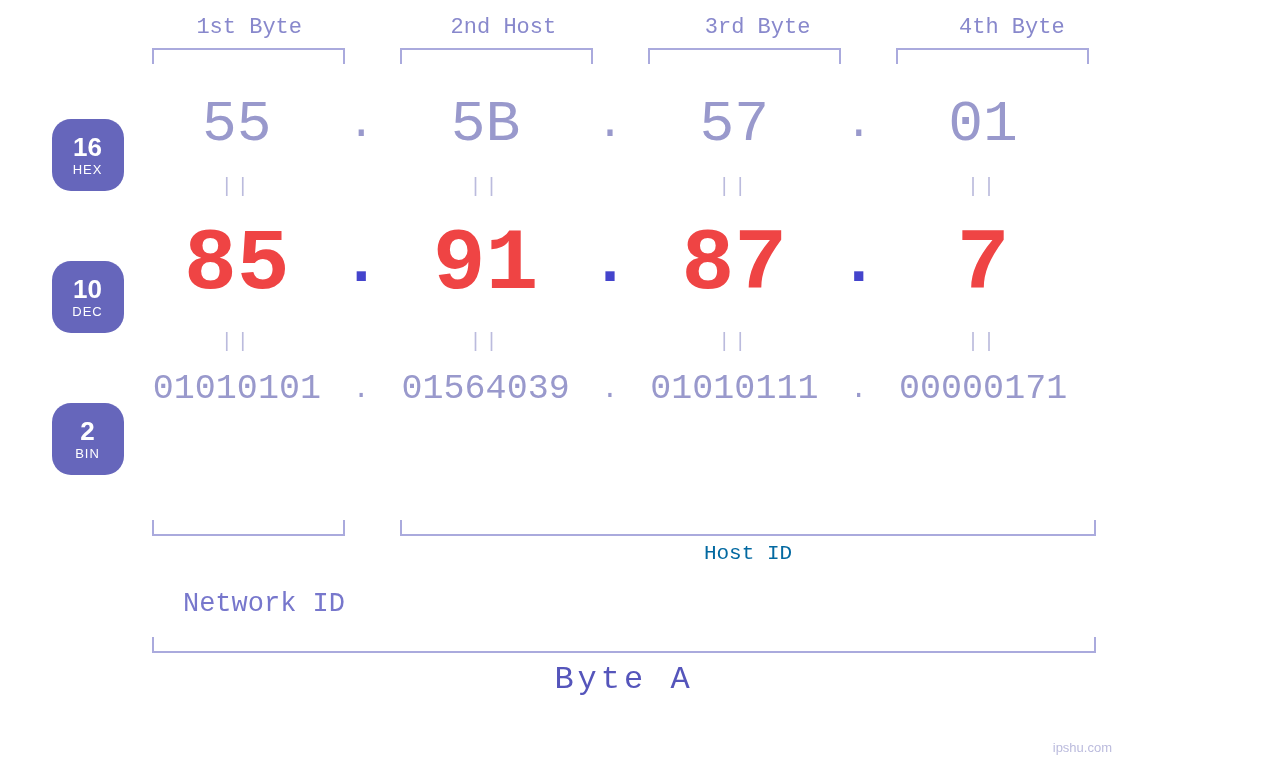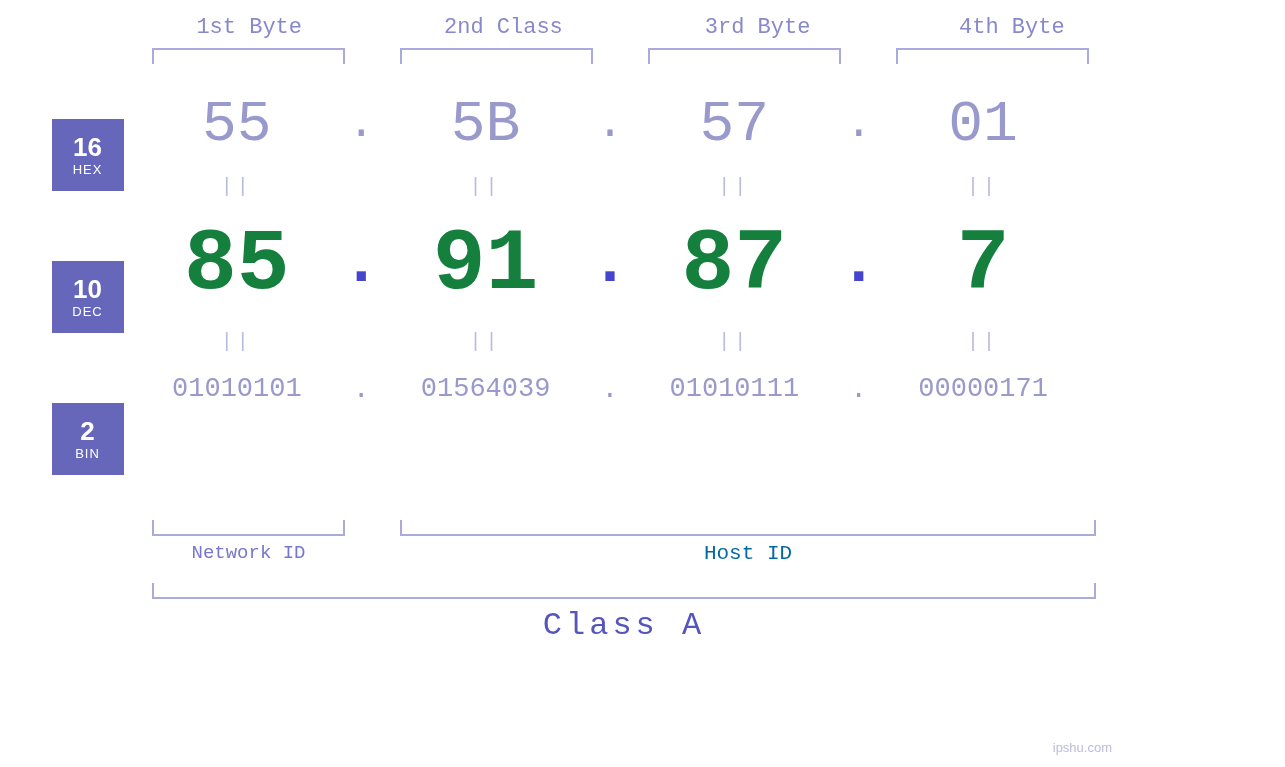--- a/index.html
+++ b/index.html
@@ -10,21 +10,21 @@
       width: 1285px;
       height: 767px;
       overflow: hidden;
       position: relative;
     }
 
     .badge {
       width: 72px;
       height: 72px;
       background: #6666bb;
-      border-radius: 0;
+      border-radius: 19px;
       display: flex;
       flex-direction: column;
       align-items: center;
       justify-content: center;
       color: white;
       margin: 30px 0;
     }
 
     .badge-number {
       font-size: 26px;
@@ -160,21 +160,21 @@
     .val-sep {
       font-family: 'Courier New', Courier, monospace;
       font-size: 20px;
       color: #bbbbdd;
       letter-spacing: 4px;
     }
 
     .val-dec {
       font-size: 88px;
       font-weight: bold;
-      color: #15803d;
+      color: #ef4444;
       font-family: 'Courier New', Courier, monospace;
     }
 
     .val-dot-hex {
       font-size: 45px;
       color: #9999cc;
       font-family: 'Courier New', Courier, monospace;
       font-weight: normal;
     }
 
@@ -185,21 +185,21 @@
       font-family: 'Courier New', Courier, monospace;
     }
 
     .val-dot-bin {
       font-size: 28px;
       color: #9999cc;
       font-family: 'Courier New', Courier, monospace;
     }
 
     .val-bin {
-      font-size: 27px;
+      font-size: 35px;
       color: #9999cc;
       font-family: 'Courier New', Courier, monospace;
     }
 
     
     .bottom-wrap {
       margin-left: 152px;
       margin-right: 20px;
       margin-top: 5px;
     }
@@ -230,24 +230,25 @@
     }
 
     .bot-labels {
       display: flex;
       margin-top: 6px;
       margin-bottom: 18px;
     }
 
     .bot-net-label {
       width: 193px;
-      text-align: center;
+      text-align: right;
       color: #7777cc;
-      font-size: 19px;
-      font-family: 'Courier New', Courier, monospace;
+      font-size: 27px;
+      font-family: 'Courier New', Courier, monospace;
+      margin-top: 47px;
     }
 
     .bot-mid-spacer2 {
       width: 55px;
     }
 
     .bot-host-label {
       flex: 1;
       text-align: center;
       color: #0369a1;
@@ -283,21 +284,21 @@
   </style>
 </head>
 <body>
 
 <div class="full-layout">
   <div class="inner-layout">
 
     <div class="header-row">
       <div class="header-cell">1st Byte</div>
       <div style="width:55px"></div>
-      <div class="header-cell">2nd Class</div>
+      <div class="header-cell">2nd Host</div>
       <div style="width:55px"></div>
       <div class="header-cell">3rd Byte</div>
       <div style="width:55px"></div>
       <div class="header-cell">4th Byte</div>
     </div>
 
     <div class="top-bracket-row">
       <div class="t-bracket"></div>
       <div class="t-bracket-spacer"></div>
       <div class="t-bracket"></div>
@@ -446,21 +447,21 @@
       </div>
 
       <div class="bot-labels">
         <div class="bot-net-label">Network ID</div>
         <div class="bot-mid-spacer2"></div>
         <div class="bot-host-label">Host ID</div>
       </div>
 
       <div class="class-bracket-wrap"></div>
 
-      <div class="class-label-wrap">Class A</div>
+      <div class="class-label-wrap">Byte A</div>
 
     </div>
 
   </div>
 
   <div class="watermark-text">ipshu.com</div>
 
 </div>
 
 </body></html>

